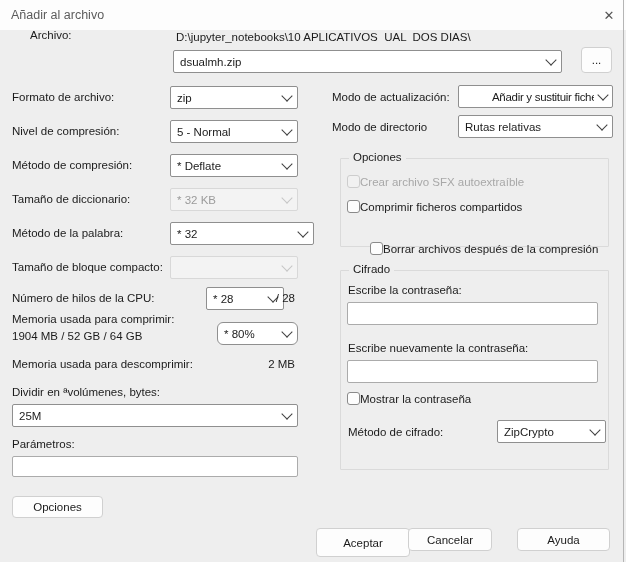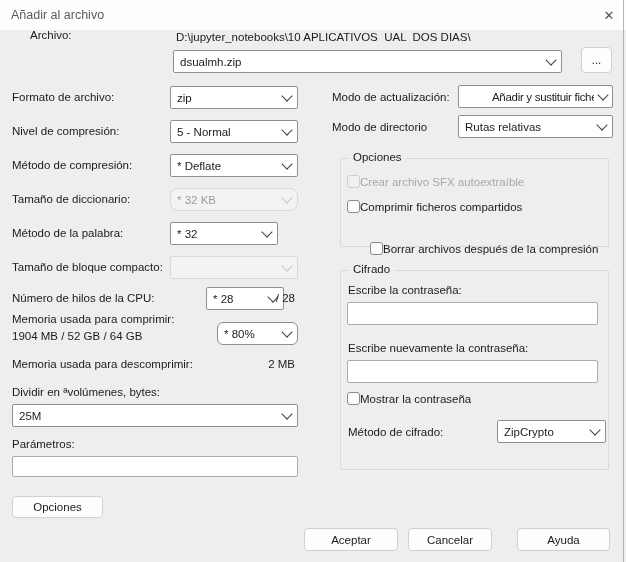--- a/index.html
+++ b/index.html
@@ -76,27 +76,27 @@
     <span class="chev"></span>
 </div>
 
 <span class="lbl" style="left:12px; top:159px;">Método de compresión:</span>
 <div class="combo" style="left:170px; top:154px; width:128px;">
   <span class="val">* Deflate</span>
     <span class="chev"></span>
 </div>
 
 <span class="lbl" style="left:12px; top:193px;">Tamaño de diccionario:</span>
-<div class="combo disabled" style="left:170px; top:188px; width:128px;border-radius:8px;">
+<div class="combo disabled" style="left:170px; top:188px; width:128px;">
   <span class="val">* 32 KB</span>
     <span class="chev"></span>
 </div>
 
 <span class="lbl" style="left:12px; top:227px;">Método de la palabra:</span>
-<div class="combo" style="left:170px; top:222px; width:108px;gap:12px;">
+<div class="combo" style="left:170px; top:222px; width:144px;gap:12px;">
   <span class="val">* 32</span>
     <span class="chev"></span>
 </div>
 
 <span class="lbl" style="left:12px; top:261px;">Tamaño de bloque compacto:</span>
 <div class="combo disabled" style="left:170px; top:256px; width:128px;">
   <span class="val"></span>
     <span class="chev"></span>
 </div>
 
@@ -168,21 +168,21 @@
 <div class="cb" style="left:347px; top:392px;">
   <span class="box"></span>
   <span class="cbl">Mostrar la contraseña</span>
 </div>
 <span class="lbl" style="left:348px; top:426px;">Método de cifrado:</span>
 <div class="combo" style="left:497px; top:420px; width:109px;">
   <span class="val">ZipCrypto</span>
     <span class="chev"></span>
 </div>
 
-<div class="btn" style="left:304px; top:528px; width:94px; height:23px;">
+<div class="btn" style="left:316px; top:528px; width:94px; height:29px;">
   <span>Aceptar</span>
 </div>
 <div class="btn" style="left:408px; top:528px; width:84px; height:23px;">
   <span>Cancelar</span>
 </div>
 <div class="btn" style="left:517px; top:528px; width:93px; height:23px;">
   <span>Ayuda</span>
 </div>
 
 </body></html>

